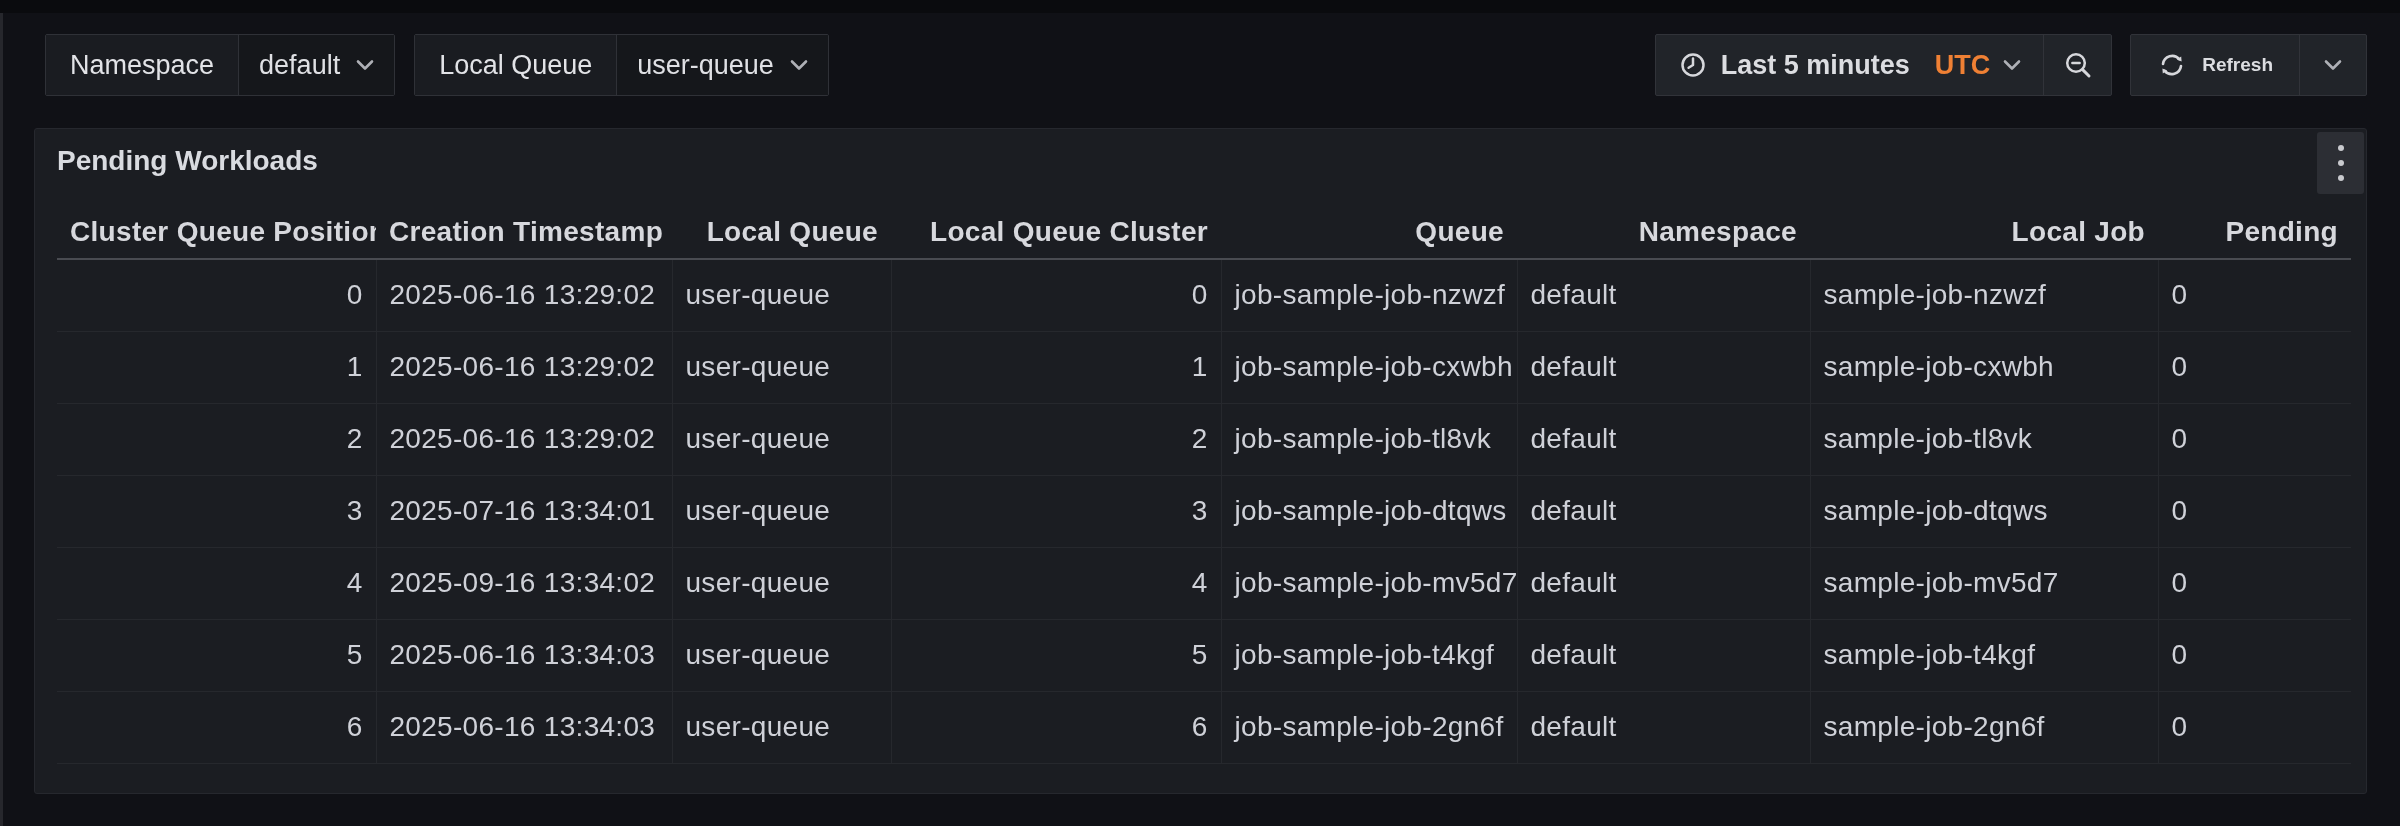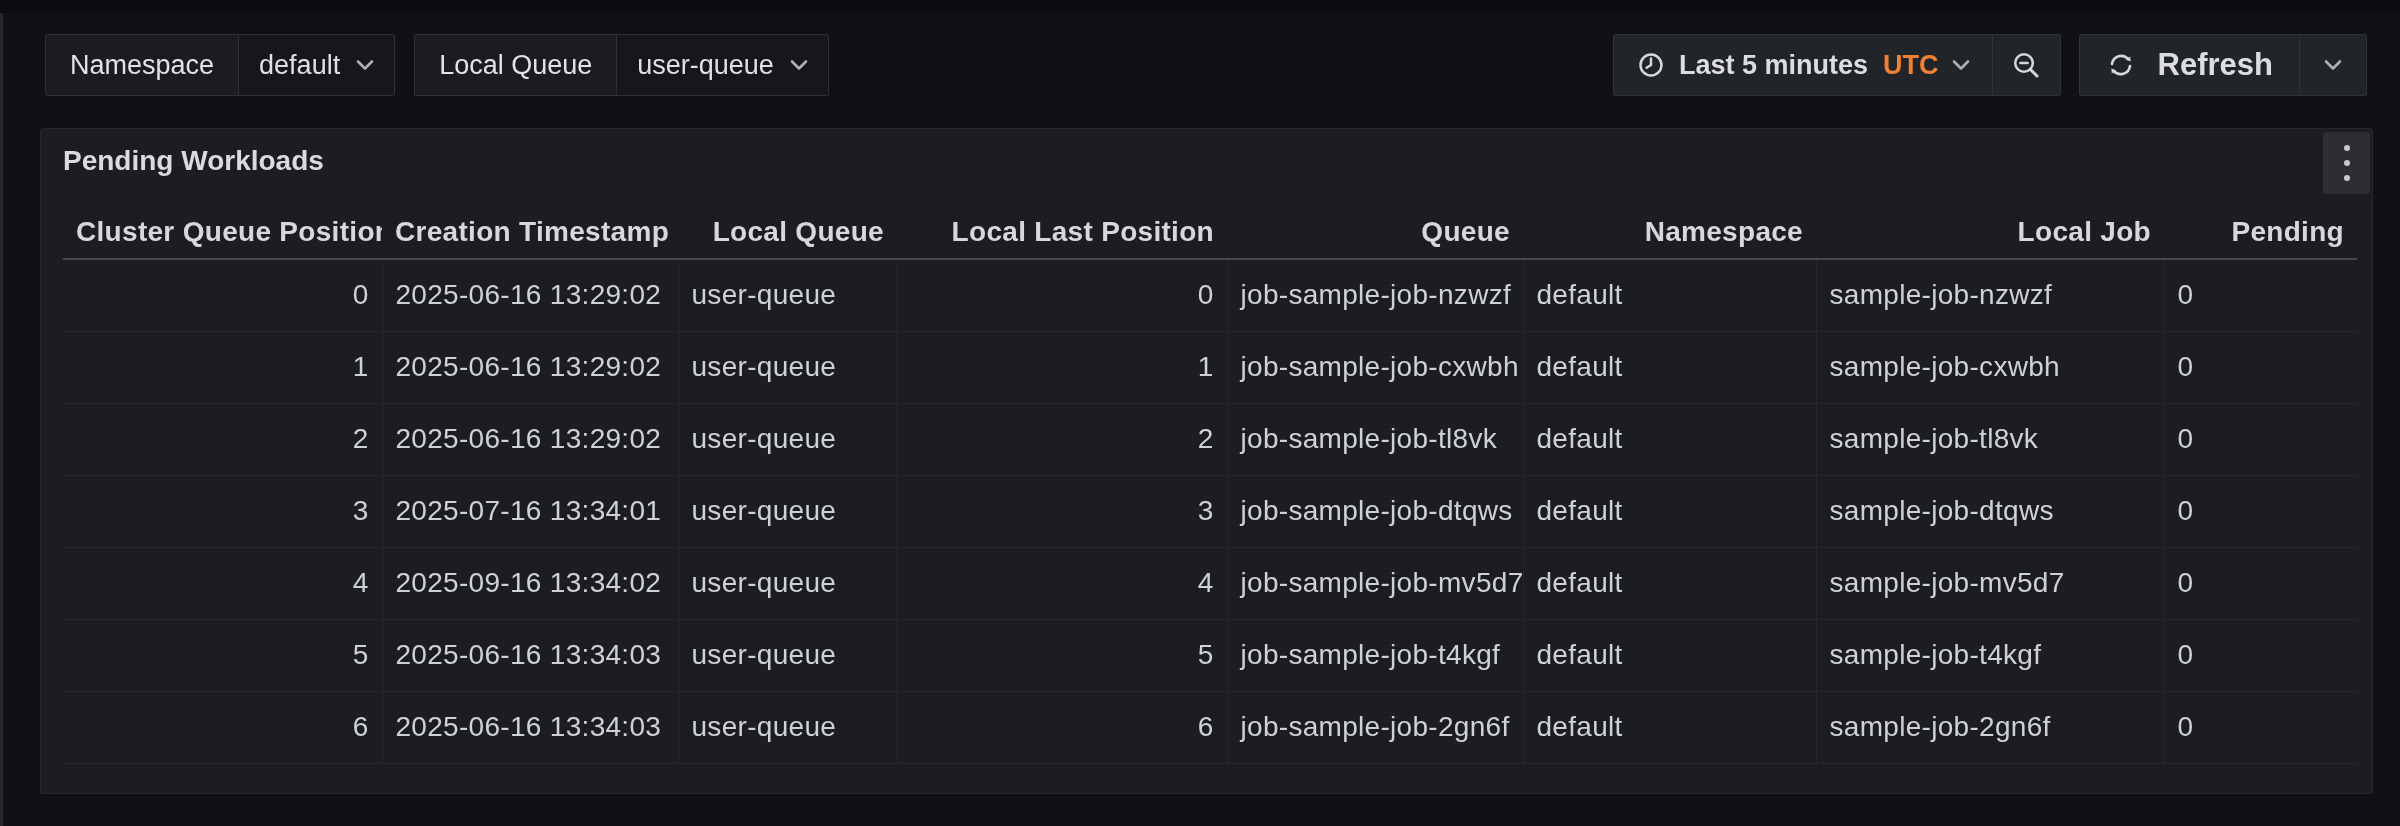--- a/index.html
+++ b/index.html
@@ -36,33 +36,33 @@
   .tb-right { margin-left: auto; display: flex; gap: 18px; }
   .btn-group {
     display: flex; align-items: stretch;
     background: #212429; border: 1px solid #313339; border-radius: 2px; overflow: hidden;
   }
   .group-divider { width: 1px; background: #313339; }
   .time-btn {
     display: flex; align-items: center; gap: 13px; padding: 0 22px;
     font-size: 27px; font-weight: 700; color: #dcdde1; cursor: pointer; white-space: nowrap;
   }
-  .utc { font-weight: 700; margin-left: 2px; }
+  .utc { font-weight: 700; margin-left: 12px; }
   .icon-btn {
     width: 67px; display: flex; align-items: center; justify-content: center; cursor: pointer;
   }
   .refresh-btn {
-    display: flex; align-items: center; gap: 22px; padding: 0 26px;
-    font-size: 31px; font-weight: 700; color: #dcdde1; cursor: pointer; white-space: nowrap;
+    display: flex; align-items: center; gap: 15px; padding: 0 26px;
+    font-size: 19px; font-weight: 700; color: #dcdde1; cursor: pointer; white-space: nowrap;
   }
   .chevron-btn { width: 66px; display: flex; align-items: center; justify-content: center; cursor: pointer; }
 
   
   .panel {
-    position: absolute; left: 40px; top: 128px; width: 2333px; height: 666px;
+    position: absolute; left: 34px; top: 128px; width: 2333px; height: 666px;
     background: #1b1d22; border: 1px solid #26282e; border-radius: 3px;
   }
   .panel-header {
     height: 64px; display: flex; align-items: center; padding-left: 22px; position: relative;
   }
   .panel-title { font-size: 28px; font-weight: 700; color: #d9dbe0; }
   .kebab-btn {
     position: absolute; top: 3px; right: 2px; width: 47px; height: 62px;
     background: #2c2e34; border-radius: 3px;
     display: flex; flex-direction: column; align-items: center; justify-content: center; gap: 9px;
@@ -193,21 +193,21 @@
           <col style="width: 296px;">
           <col style="width: 293px;">
           <col style="width: 348px;">
           <col style="width: 193px;">
         </colgroup>
       <thead>
           <tr id="head-row">
             <th class="num">Cluster Queue Position</th>
             <th>Creation Timestamp</th>
             <th>Local Queue</th>
-            <th class="num">Local Last Position</th>
+            <th class="num">Local Queue Cluster</th>
             <th>Queue</th>
             <th>Namespace</th>
             <th>Local Job</th>
             <th>Pending</th>
           </tr>
         </thead>
       <tbody id="body-rows">
           <tr>
             <td class="num">0</td>
             <td>2025-06-16 13:29:02</td>

